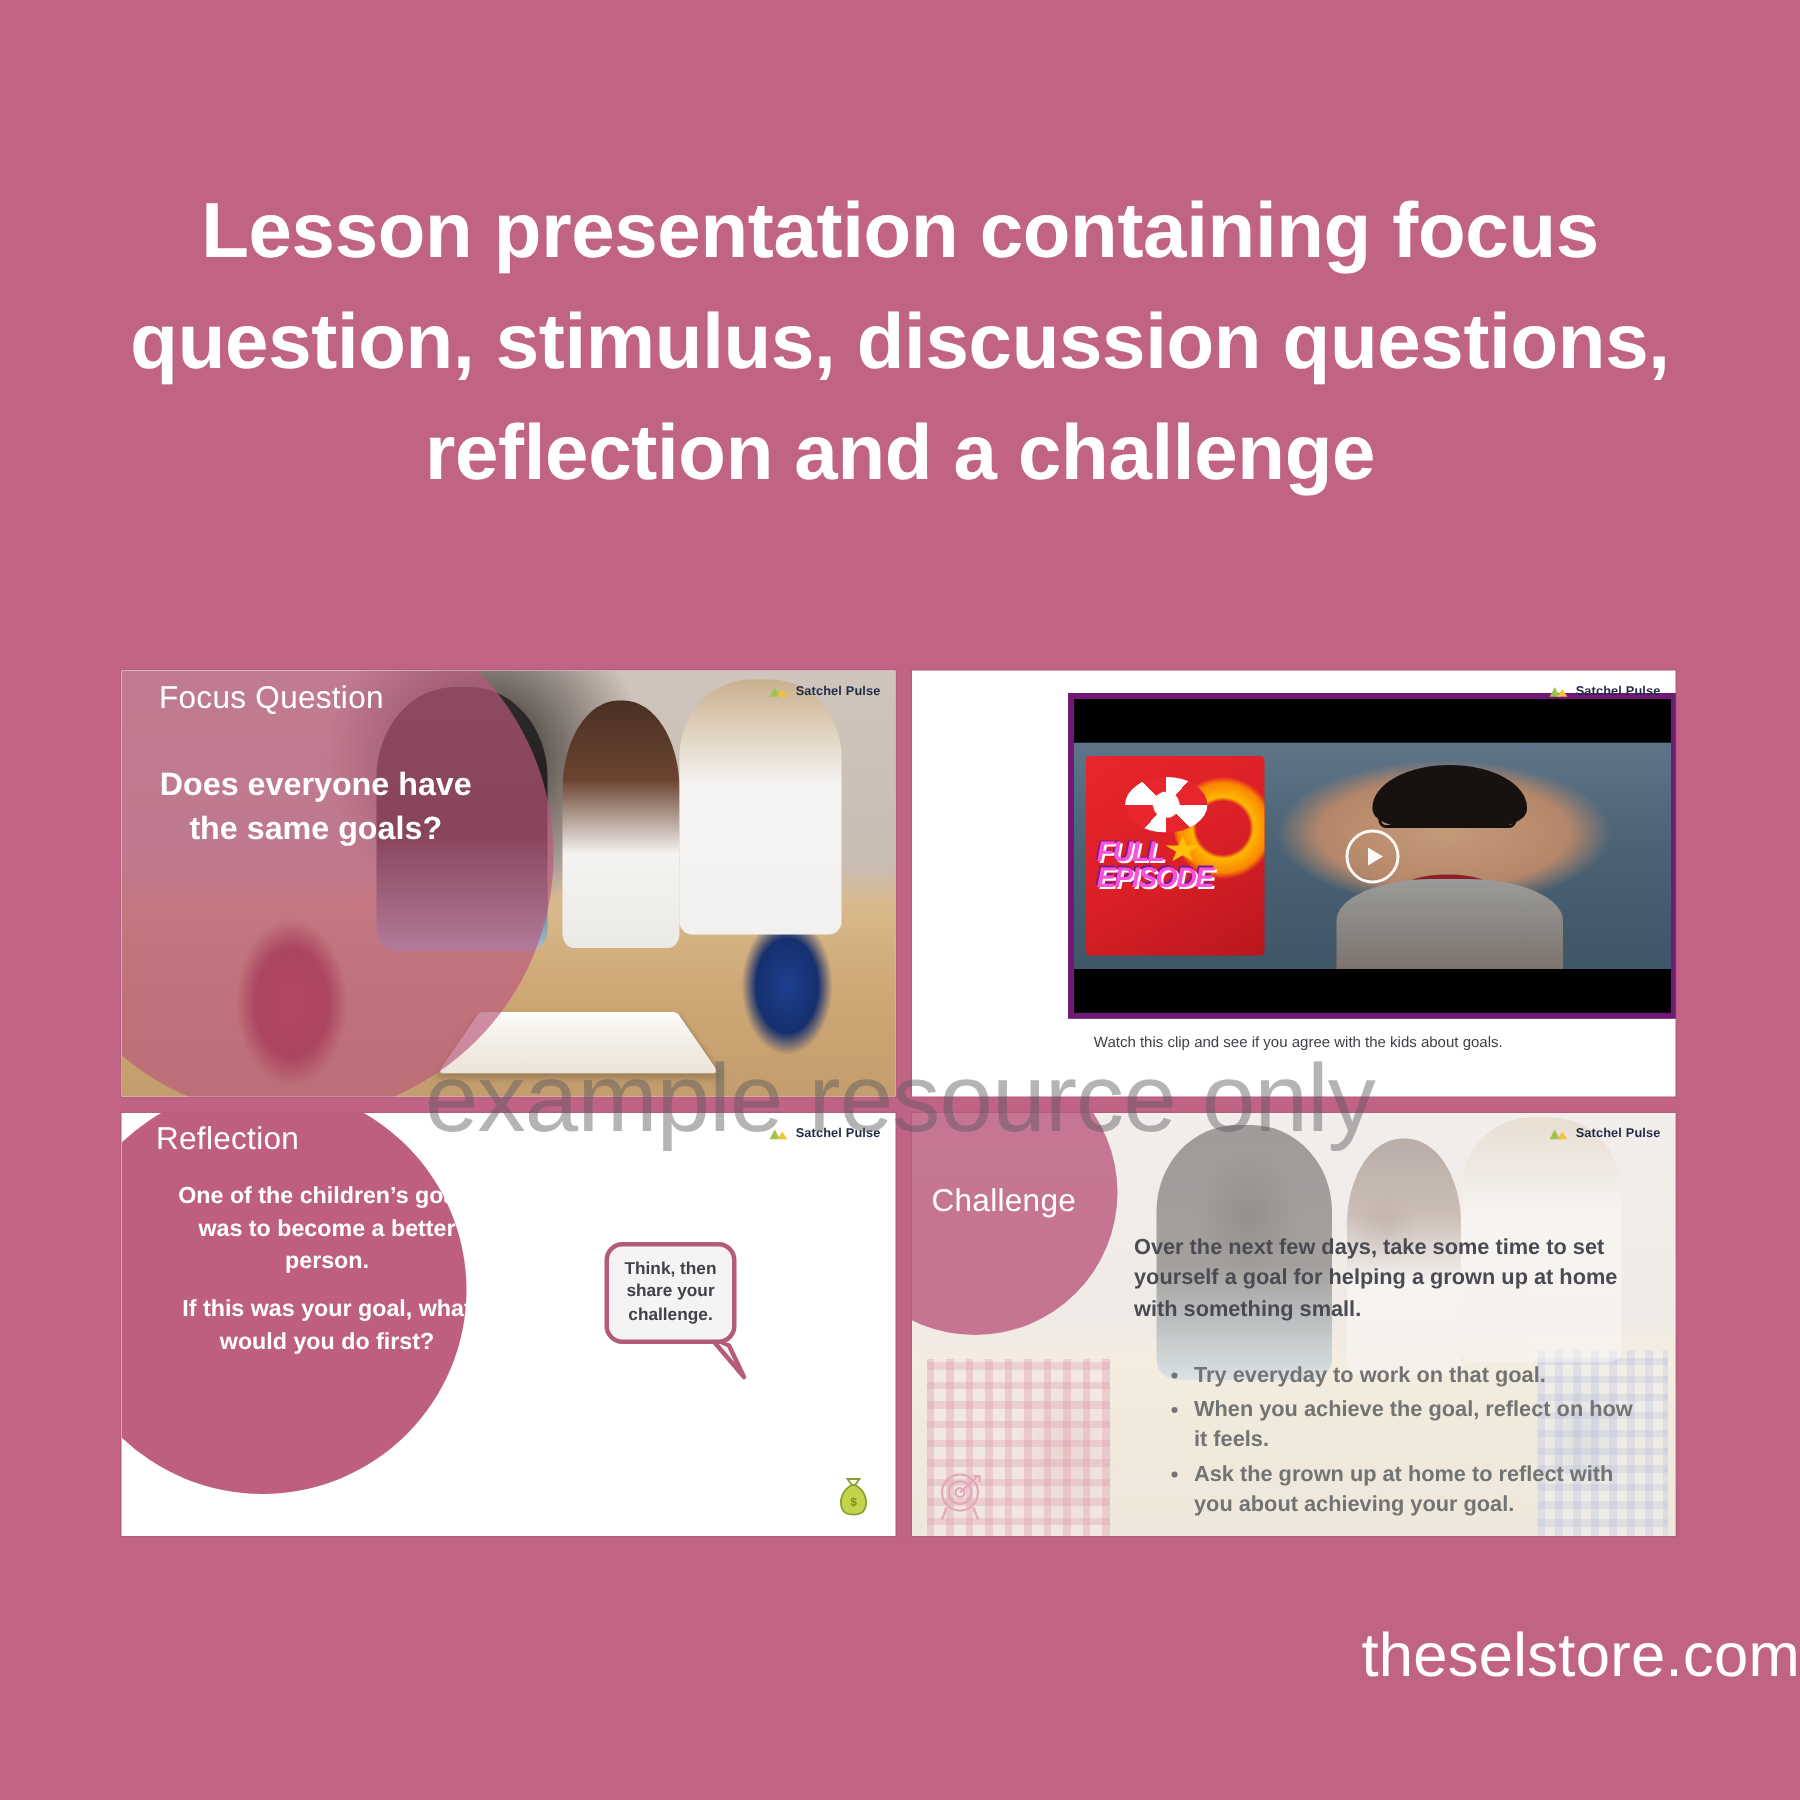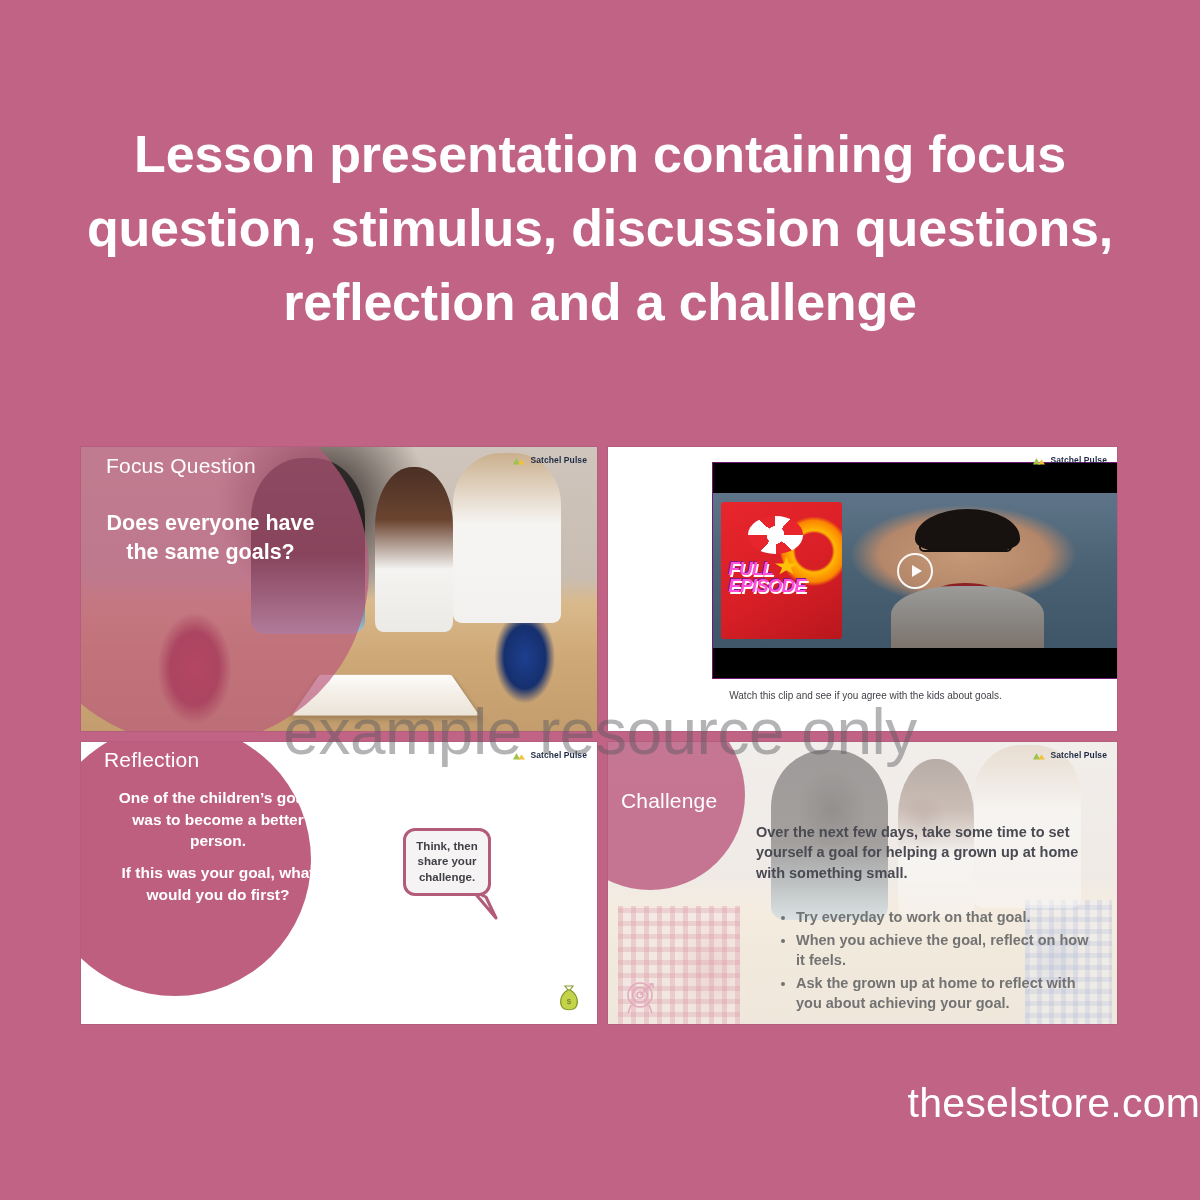--- a/index.html
+++ b/index.html
@@ -98,21 +98,21 @@
   .s1-question{
     position:absolute;z-index:20;
     left:22px;top:62px;width:215px;
     color:#ffffff;font-size:21.5px;font-weight:700;
     line-height:1.33;text-align:center;
   }
 
   
   .video-frame{
     position:absolute;left:104px;top:15px;width:406px;height:217px;
-    background:#000;border:1px solid #701a75;box-sizing:border-box;
+    background:#000;border:4px solid #701a75;box-sizing:border-box;
   }
   .video-inner{position:absolute;inset:0;overflow:hidden;background:#000;}
   .video-letterbox-top,.video-letterbox-bottom{
     position:absolute;left:0;right:0;height:14%;background:#000;z-index:5;
   }
   .video-letterbox-top{top:0;}
   .video-letterbox-bottom{bottom:0;}
   .video-scene{
     position:absolute;left:0;right:0;top:14%;bottom:14%;
     background:

